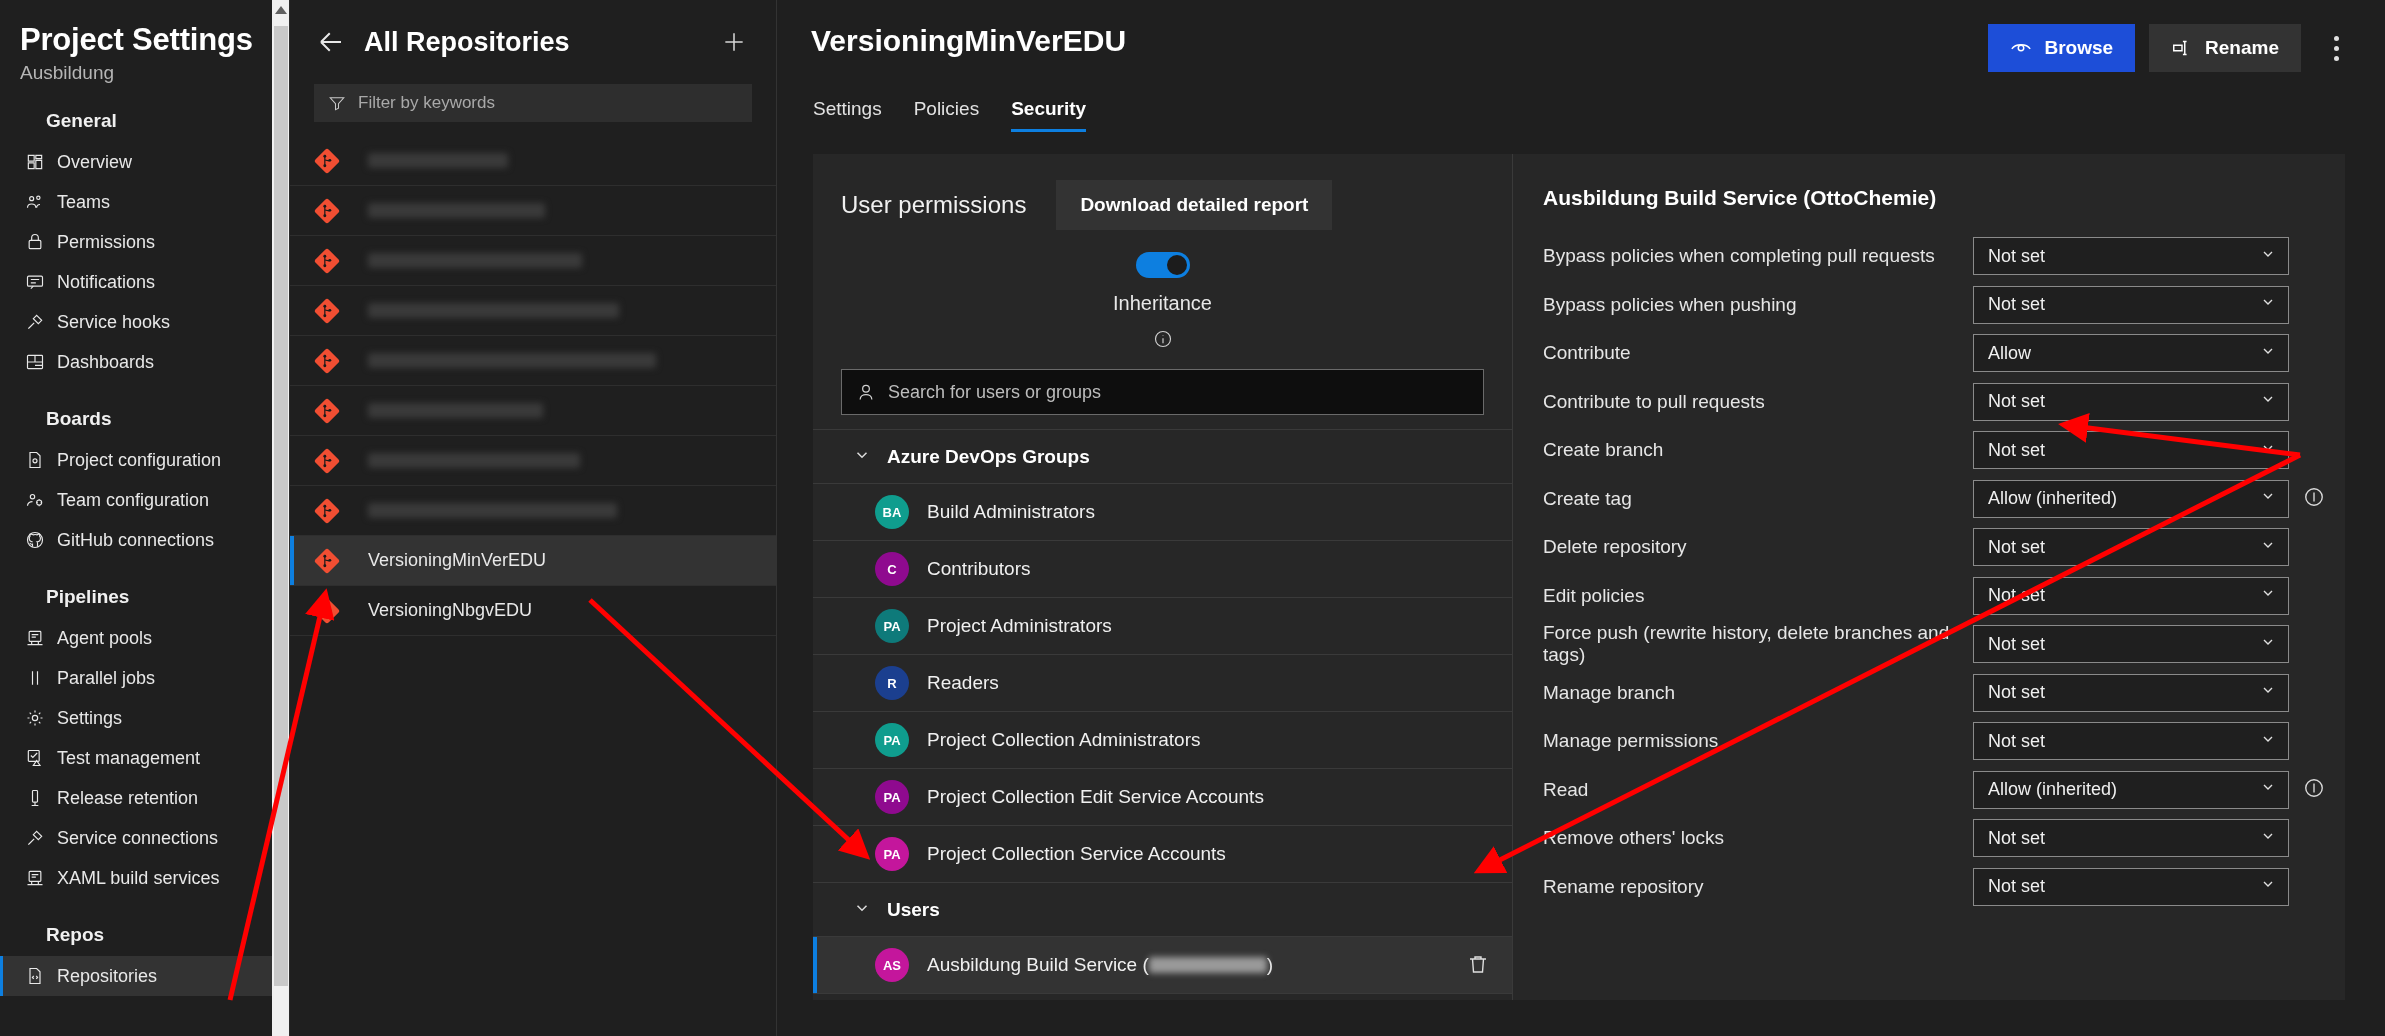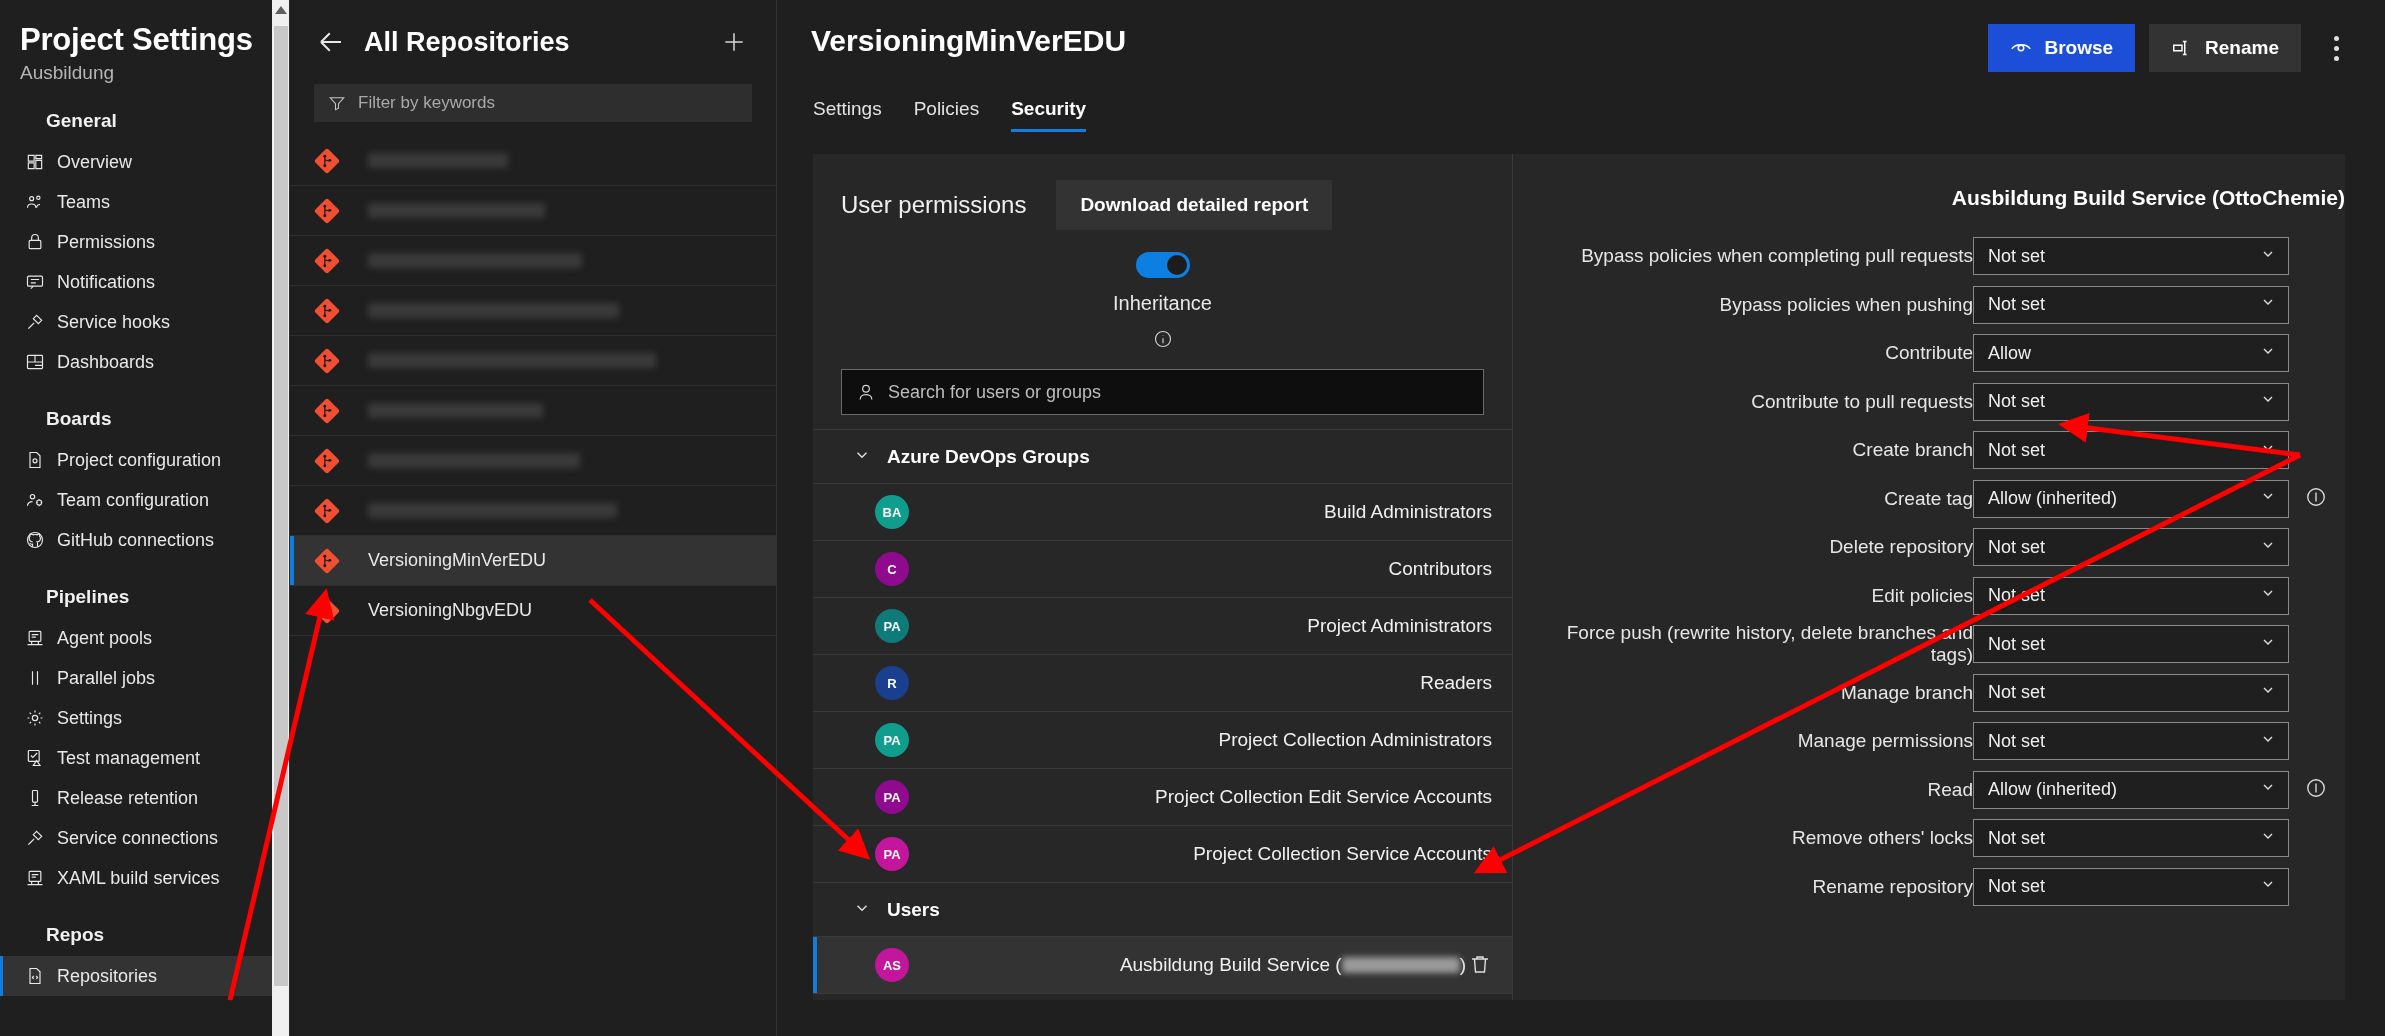--- a/index.html
+++ b/index.html
@@ -101,21 +101,21 @@
 
   .tabs { display: flex; gap: 32px; padding: 26px 0 0 36px; }
   .tab { font-size: 19px; color: #e2e2e2; padding-bottom: 12px; cursor: pointer; position: relative; }
   .tab.active { font-weight: bold; color: #ffffff; }
   .tab.active::after {
     content: ""; position: absolute; left: 0; right: 0; bottom: 0; height: 3px; background: #0d7fe0;
   }
 
   .panel {
     margin: 22px 40px 0 36px; background: #272727; height: 846px; position: relative;
-    display: flex; overflow: hidden; text-align: right;
+    display: flex; overflow: hidden;
   }
 
   
   .identity-col { width: 700px; min-width: 700px; border-right: 1px solid #3a3a3a; padding: 0; }
   .perm-header-row { display: flex; align-items: center; gap: 30px; padding: 26px 28px 0 28px; }
   .perm-header-title { font-size: 24px; color: #f0f0f0; }
   .report-btn {
     background: #333333; color: #ffffff; font-size: 19px; font-weight: bold;
     padding: 14px 24px; cursor: pointer;
   }

